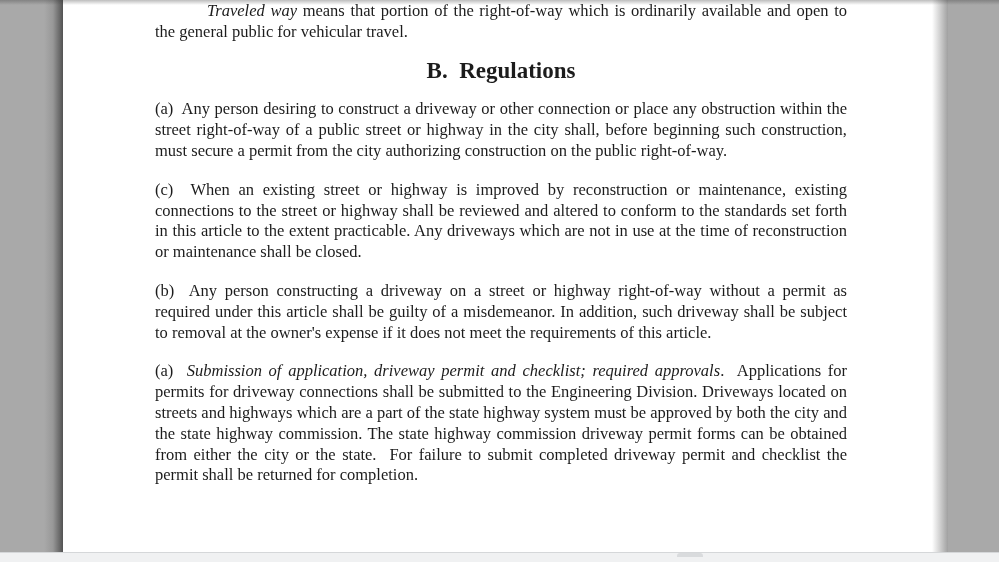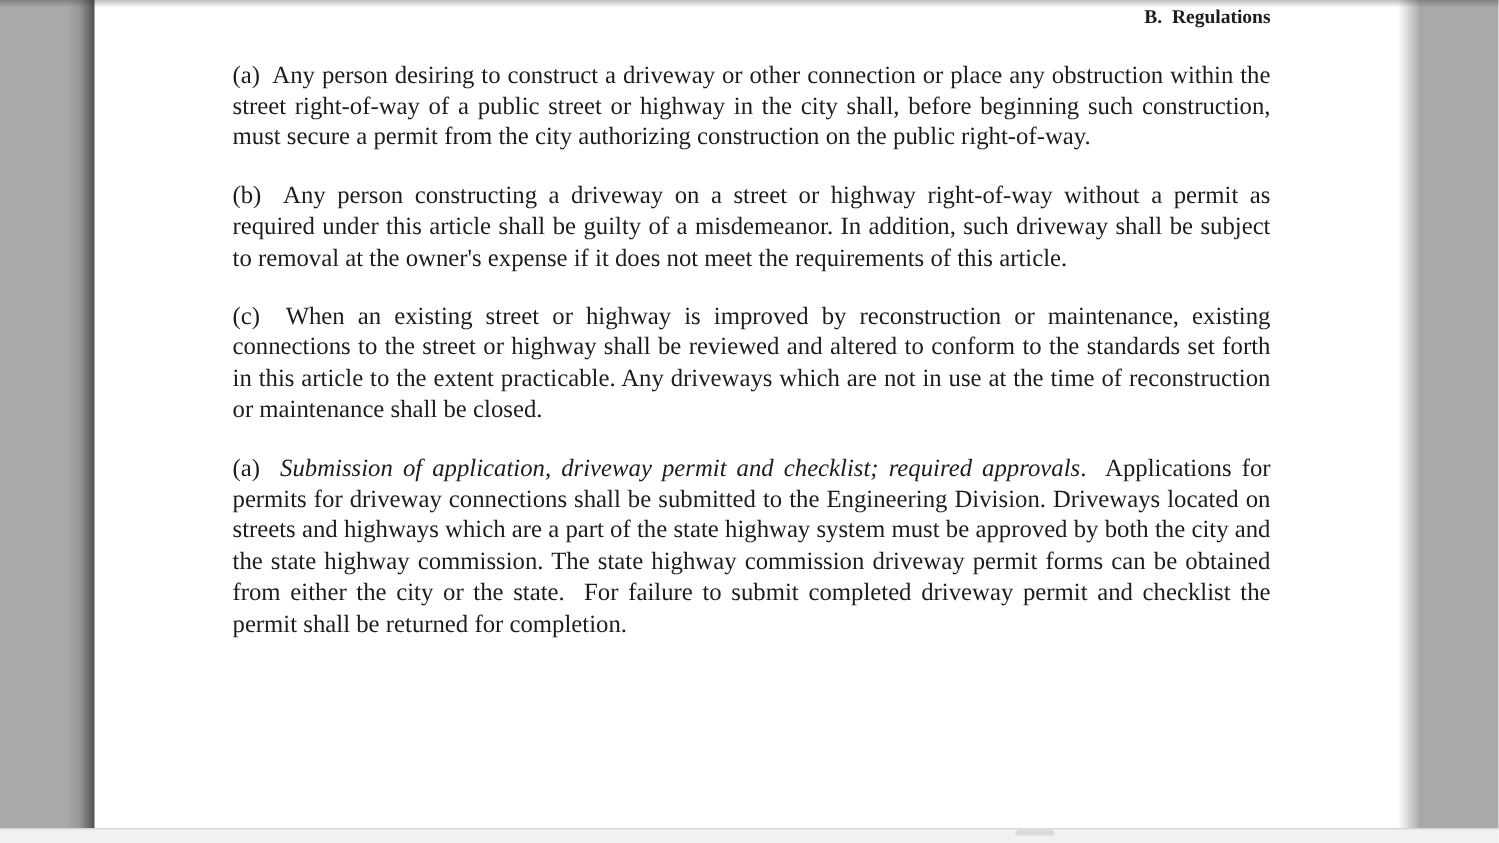--- a/index.html
+++ b/index.html
@@ -55,37 +55,38 @@
     left: 155px; top: 1px;
     width: 692px;
     color: var(--text, #1c1c1c);
     font-size: 16.5px;
     line-height: 20.8px;
     text-align: justify;
   }
   .doc p { margin: 0 0 18px 0; }
   .doc p.heading {
     font-weight: bold;
-    font-size: 13px;
-    text-align: right;
+    font-size: 23px;
+    text-align: center;
   }
   .doc p.indent { text-indent: 52px; }
   .doc span.italic { font-style: italic; }
 </style>
 </head>
 <body>
 
 <div class="left-rail"></div>
 <div class="right-rail"></div>
 <div class="page-edge-shadow"></div>
 
 <div class="doc">
+    <p class="body indent"><span class="italic">Traveled way</span><span class=""> means that portion of the right-of-way which is ordinarily available and open to the general public for vehicular travel.</span></p>
     <p class="heading"><span class="">B.&nbsp; Regulations</span></p>
     <p class="body"><span class="">(a)&nbsp; Any person desiring to construct a driveway or other connection or place any obstruction within the street right-of-way of a public street or highway in the city shall, before beginning such construction, must secure a permit from the city authorizing construction on the public right-of-way.</span></p>
+    <p class="body"><span class="">(c)&nbsp; When an existing street or highway is improved by reconstruction or maintenance, existing connections to the street or highway shall be reviewed and altered to conform to the standards set forth in this article to the extent practicable. Any driveways which are not in use at the time of reconstruction or maintenance shall be closed.</span></p>
     <p class="body"><span class="">(b)&nbsp; Any person constructing a driveway on a street or highway right-of-way without a permit as required under this article shall be guilty of a misdemeanor. In addition, such driveway shall be subject to removal at the owner's expense if it does not meet the requirements of this article.</span></p>
-    <p class="body"><span class="">(c)&nbsp; When an existing street or highway is improved by reconstruction or maintenance, existing connections to the street or highway shall be reviewed and altered to conform to the standards set forth in this article to the extent practicable. Any driveways which are not in use at the time of reconstruction or maintenance shall be closed.</span></p>
     <p class="body"><span class="">(a)&nbsp; </span><span class="italic">Submission of application, driveway permit and checklist; required approvals</span><span class="">.&nbsp; Applications for permits for driveway connections shall be submitted to the Engineering Division. Driveways located on streets and highways which are a part of the state highway system must be approved by both the city and the state highway commission. The state highway commission driveway permit forms can be obtained from either the city or the state.&nbsp; For failure to submit completed driveway permit and checklist the permit shall be returned for completion.</span></p>
   </div>
 
 <div class="top-shadow"></div>
 <div class="bottom-bar">
   <div class="bottom-bar-nub"></div>
 </div>
 
 </body></html>

